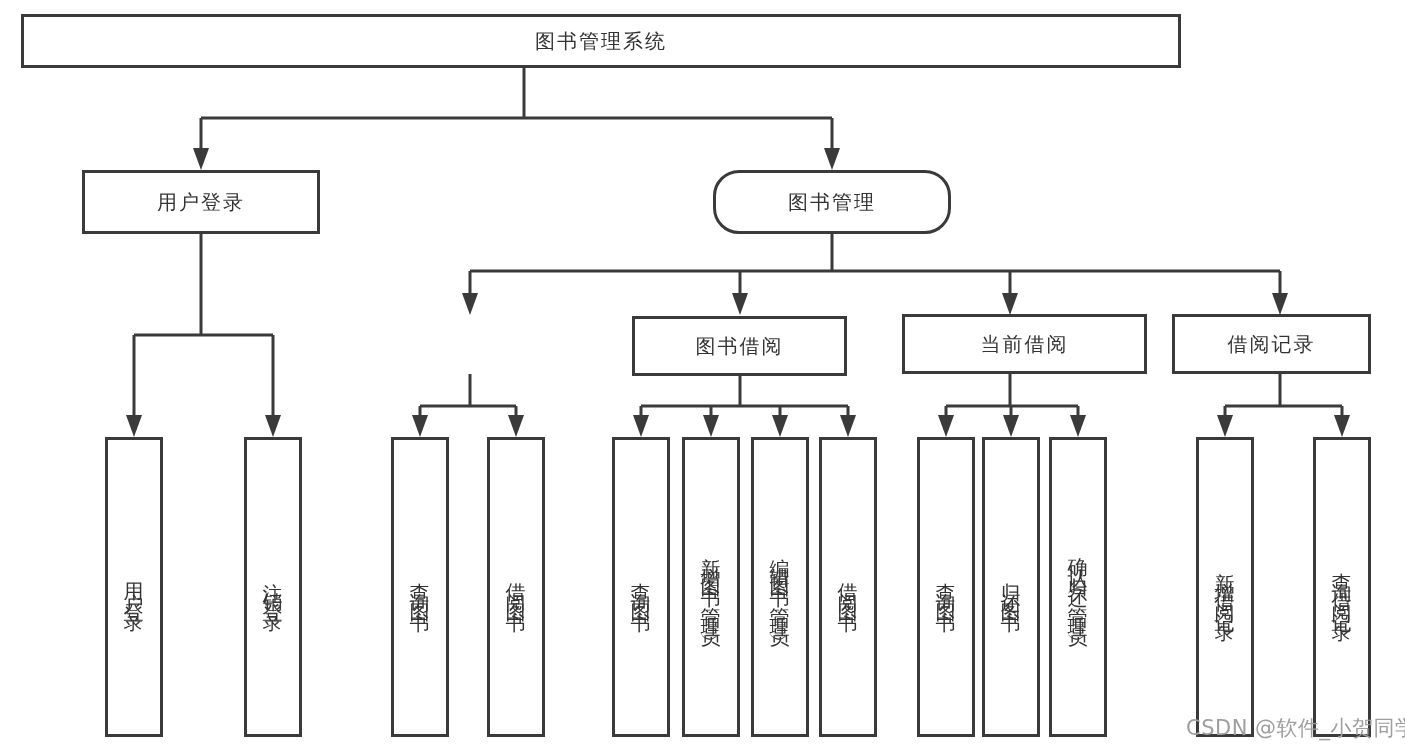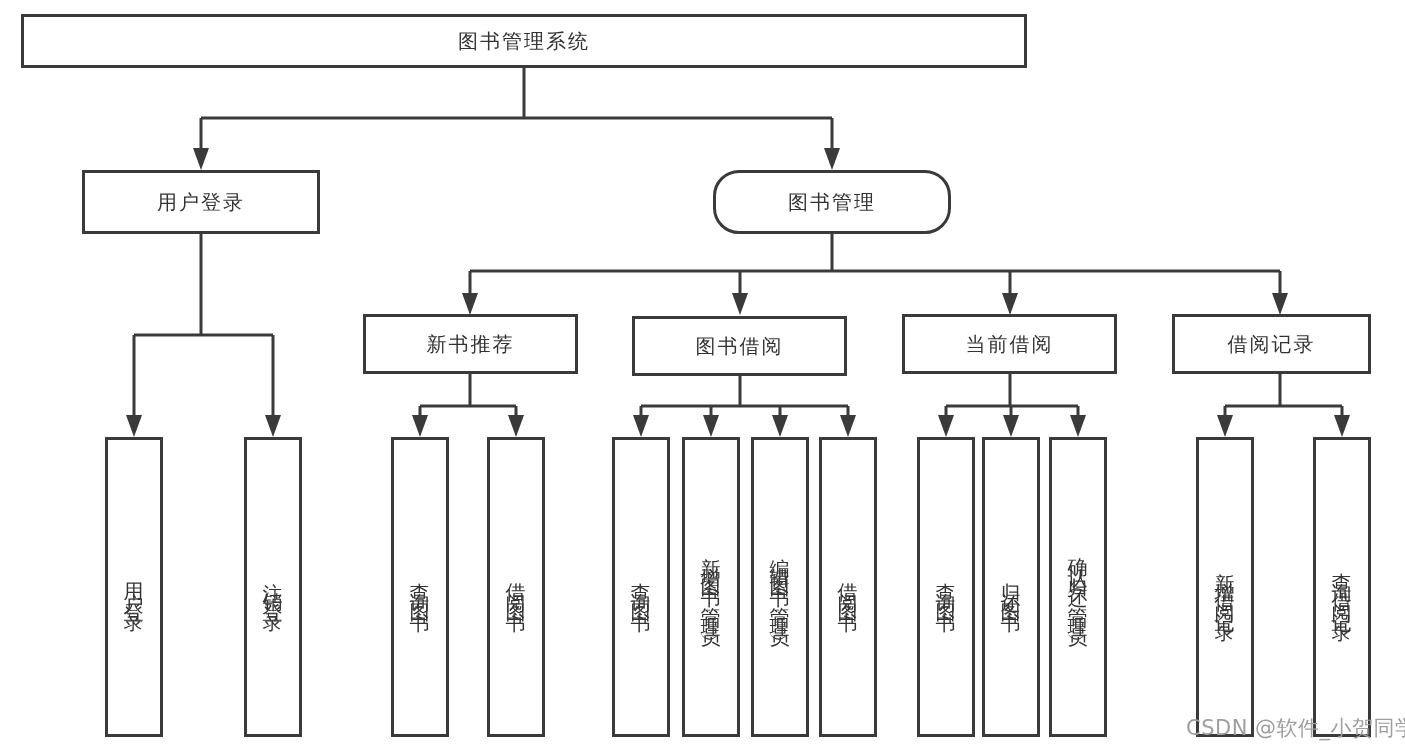--- a/index.html
+++ b/index.html
@@ -36,26 +36,26 @@
   }
   .leaf .vlabel {
     writing-mode: vertical-rl;
     text-orientation: mixed;
     font-size: 20px;
     letter-spacing: 10px;
     color: #333333;
     line-height: 1;
   }
   
-  .n-root   { left: 21px;   top: 14px;  width: 1006px; height: 54px; }
+  .n-root   { left: 21px;   top: 14px;  width: 1160px; height: 54px; }
   .n-login  { left: 82px;   top: 170px; width: 238px;  height: 64px; }
   .n-mgmt   { left: 713px;  top: 170px; width: 238px;  height: 64px; border-radius: 26px; }
   .n-l3-0   { left: 363px;  top: 314px; width: 215px;  height: 60px; }
   .n-l3-1   { left: 632px;  top: 316px; width: 215px;  height: 60px; }
-  .n-l3-2   { left: 902px;  top: 314px; width: 215px;  height: 60px; }
+  .n-l3-2   { left: 902px;  top: 314px; width: 245px;  height: 60px; }
   .n-l3-3   { left: 1172px; top: 314px; width: 199px;  height: 60px; }
   .leaf     { top: 437px; width: 58px; height: 300px; }
   .lf-g1-0  { left: 105px; }
   .lf-g1-1  { left: 244px; }
   .lf-g2-0  { left: 391px; }
   .lf-g2-1  { left: 487px; }
   .lf-g3-0  { left: 612px; }
   .lf-g3-1  { left: 682px; }
   .lf-g3-2  { left: 751px; }
   .lf-g3-3  { left: 819px; }
@@ -154,23 +154,20 @@
     <span class="hlabel">图书管理系统</span>
   </div>
 
   <div class="box n-login">
     <span class="hlabel">用户登录</span>
   </div>
   <div class="box n-mgmt">
     <span class="hlabel">图书管理</span>
   </div>
 
-  <div class="box n-l3-0">
-    <span class="hlabel">新书推荐</span>
-  </div>
   <div class="box n-l3-1">
     <span class="hlabel">图书借阅</span>
   </div>
   <div class="box n-l3-2">
     <span class="hlabel">当前借阅</span>
   </div>
   <div class="box n-l3-3">
     <span class="hlabel">借阅记录</span>
   </div>
 

